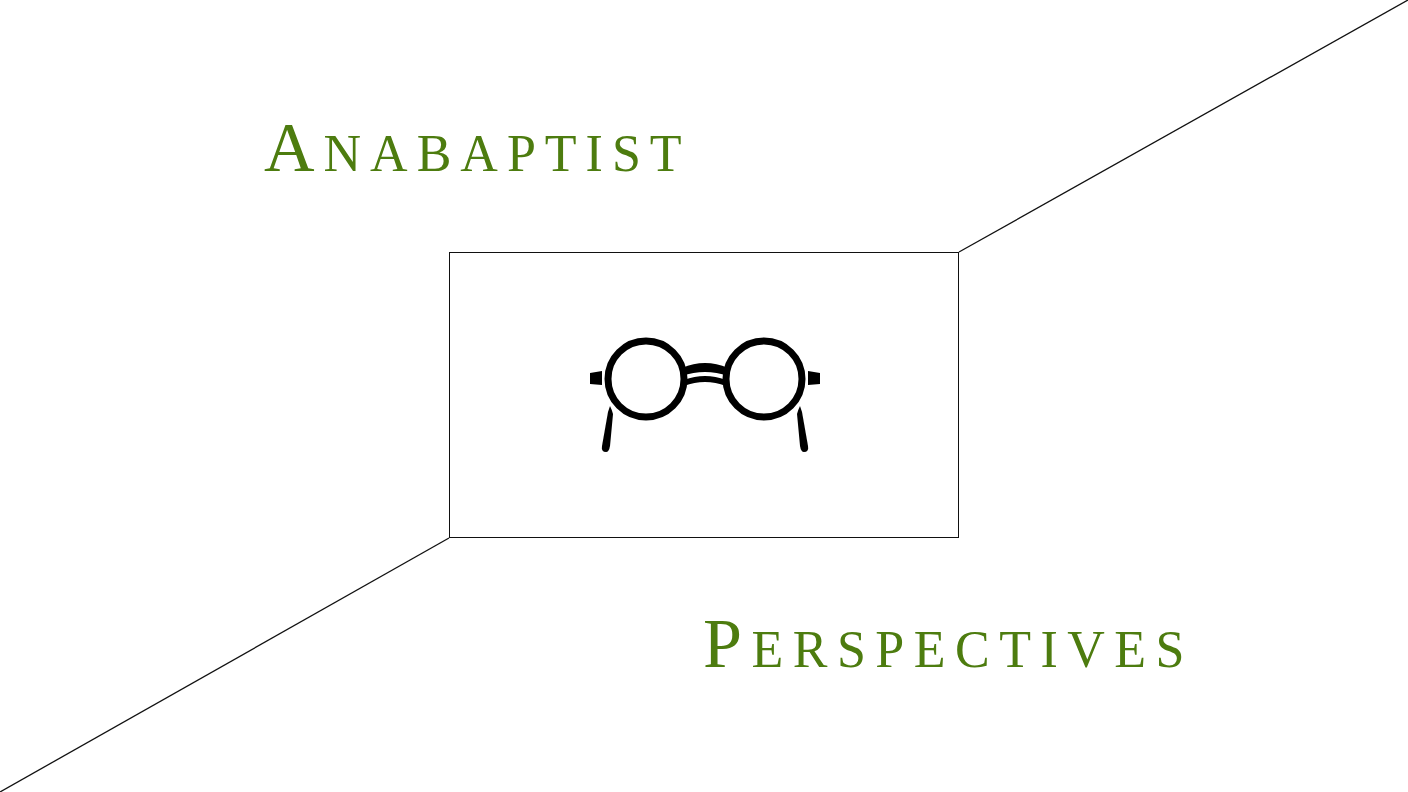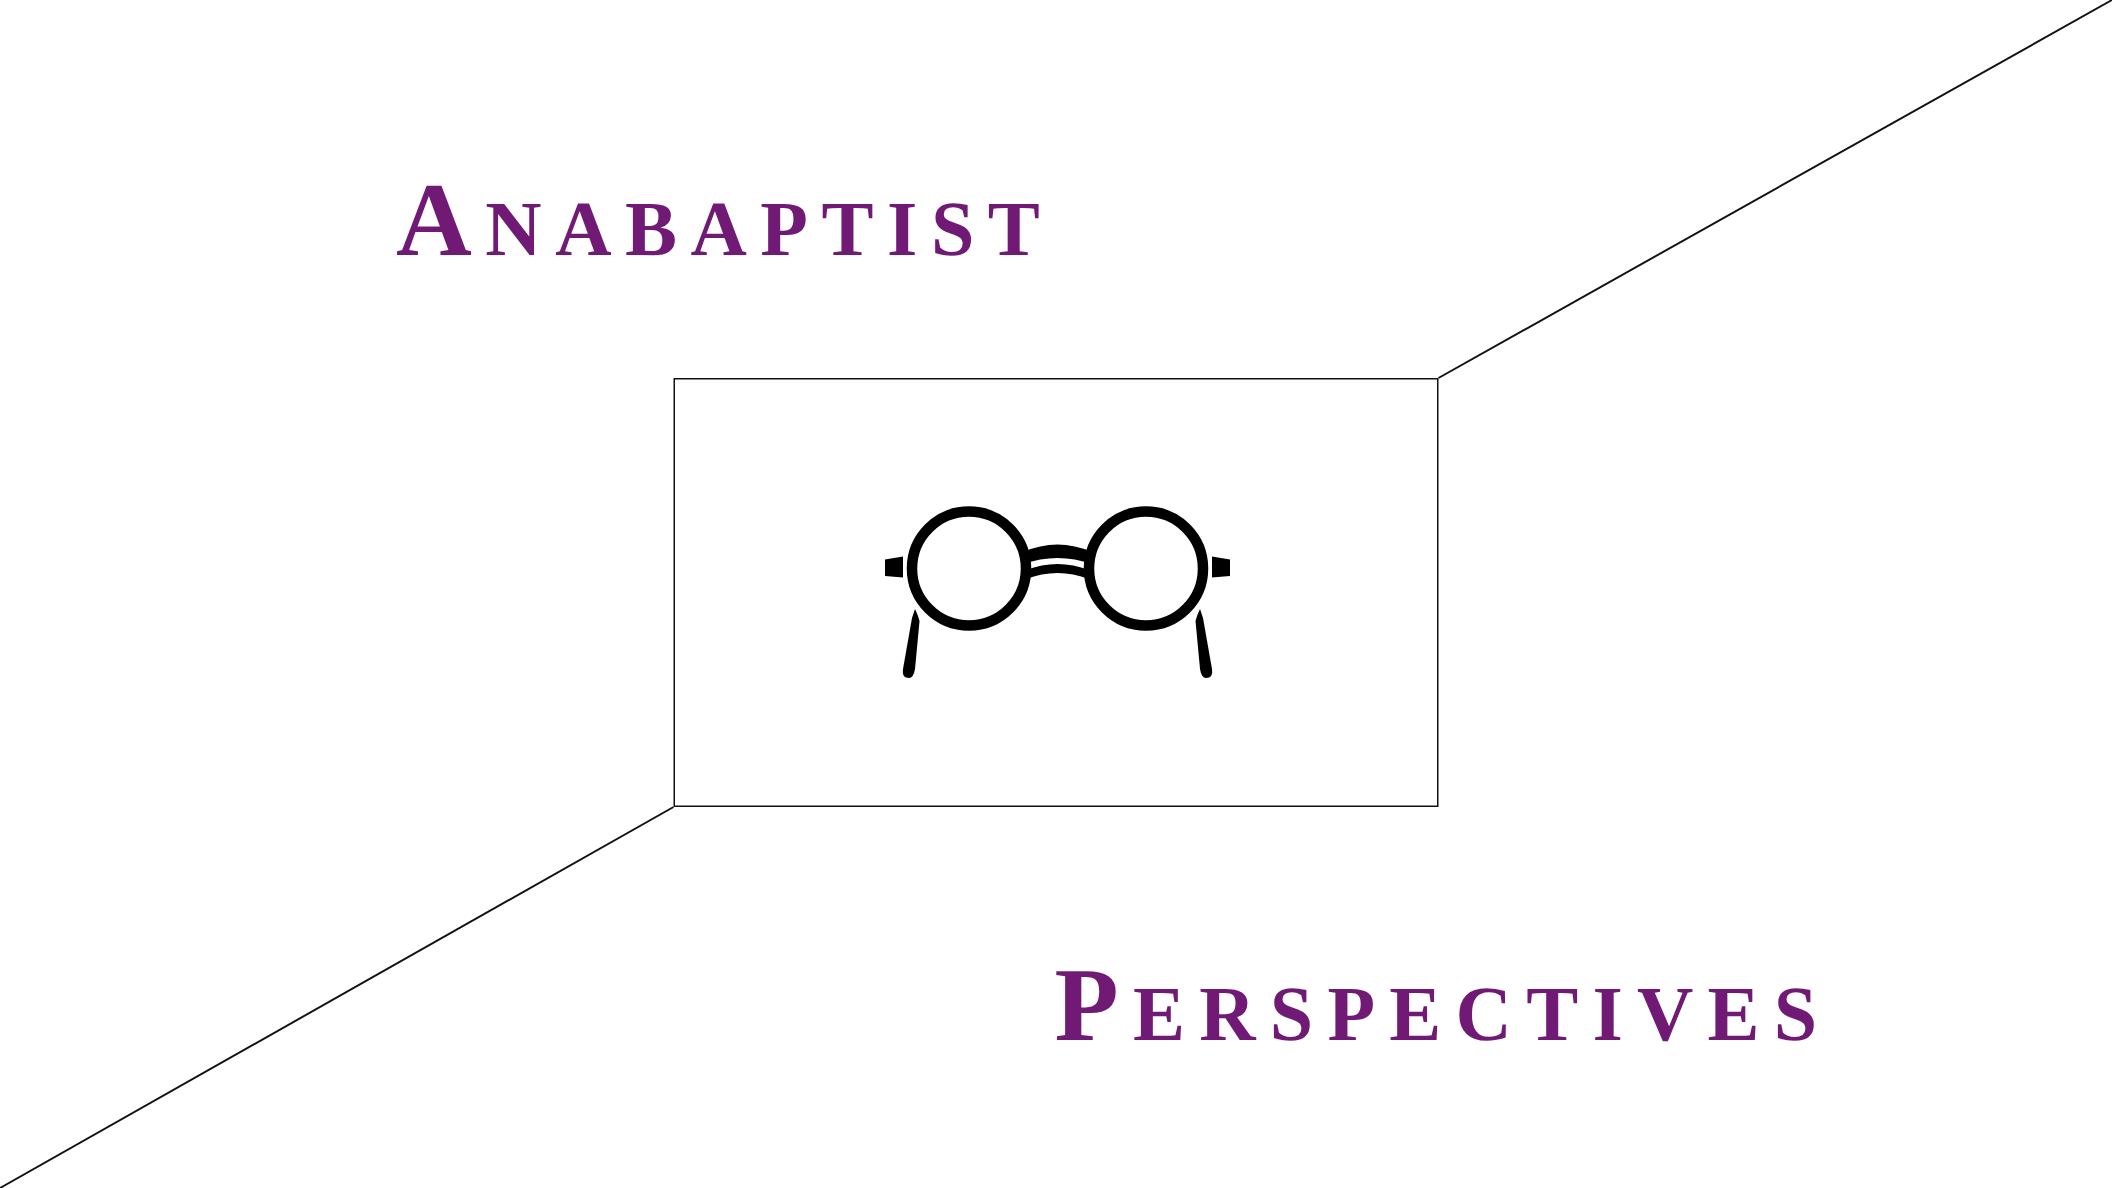--- a/index.html
+++ b/index.html
@@ -33,40 +33,39 @@
     .glasses {
       position: absolute;
       left: 588px;
       top: 336px;
       width: 234px;
       height: 120px;
     }
     .title {
       position: absolute;
       white-space: nowrap;
-      font-weight: bold;
+      font-weight: normal;
       line-height: 1;
-      color: #701a75;
+      color: #4d7c0f;
     }
     .title .cap {
       font-size: 70px;
     }
     .title .rest {
       font-size: 52px;
     }
     .title-top {
       left: 264px;
       top: 113px;
       letter-spacing: 9px;
     }
     .title-bottom {
       left: 703px;
       top: 609px;
       letter-spacing: 9.5px;
-      margin-top: 27px;
     }
   </style>
 </head>
 <body>
 
 <svg class="lines" viewBox="0 0 1408 792" xmlns="http://www.w3.org/2000/svg">
   <line x1="959" y1="252" x2="1408" y2="0" stroke="#111" stroke-width="1.3"></line>
   <line x1="449" y1="538" x2="0" y2="792" stroke="#111" stroke-width="1.3"></line>
 </svg>
 

